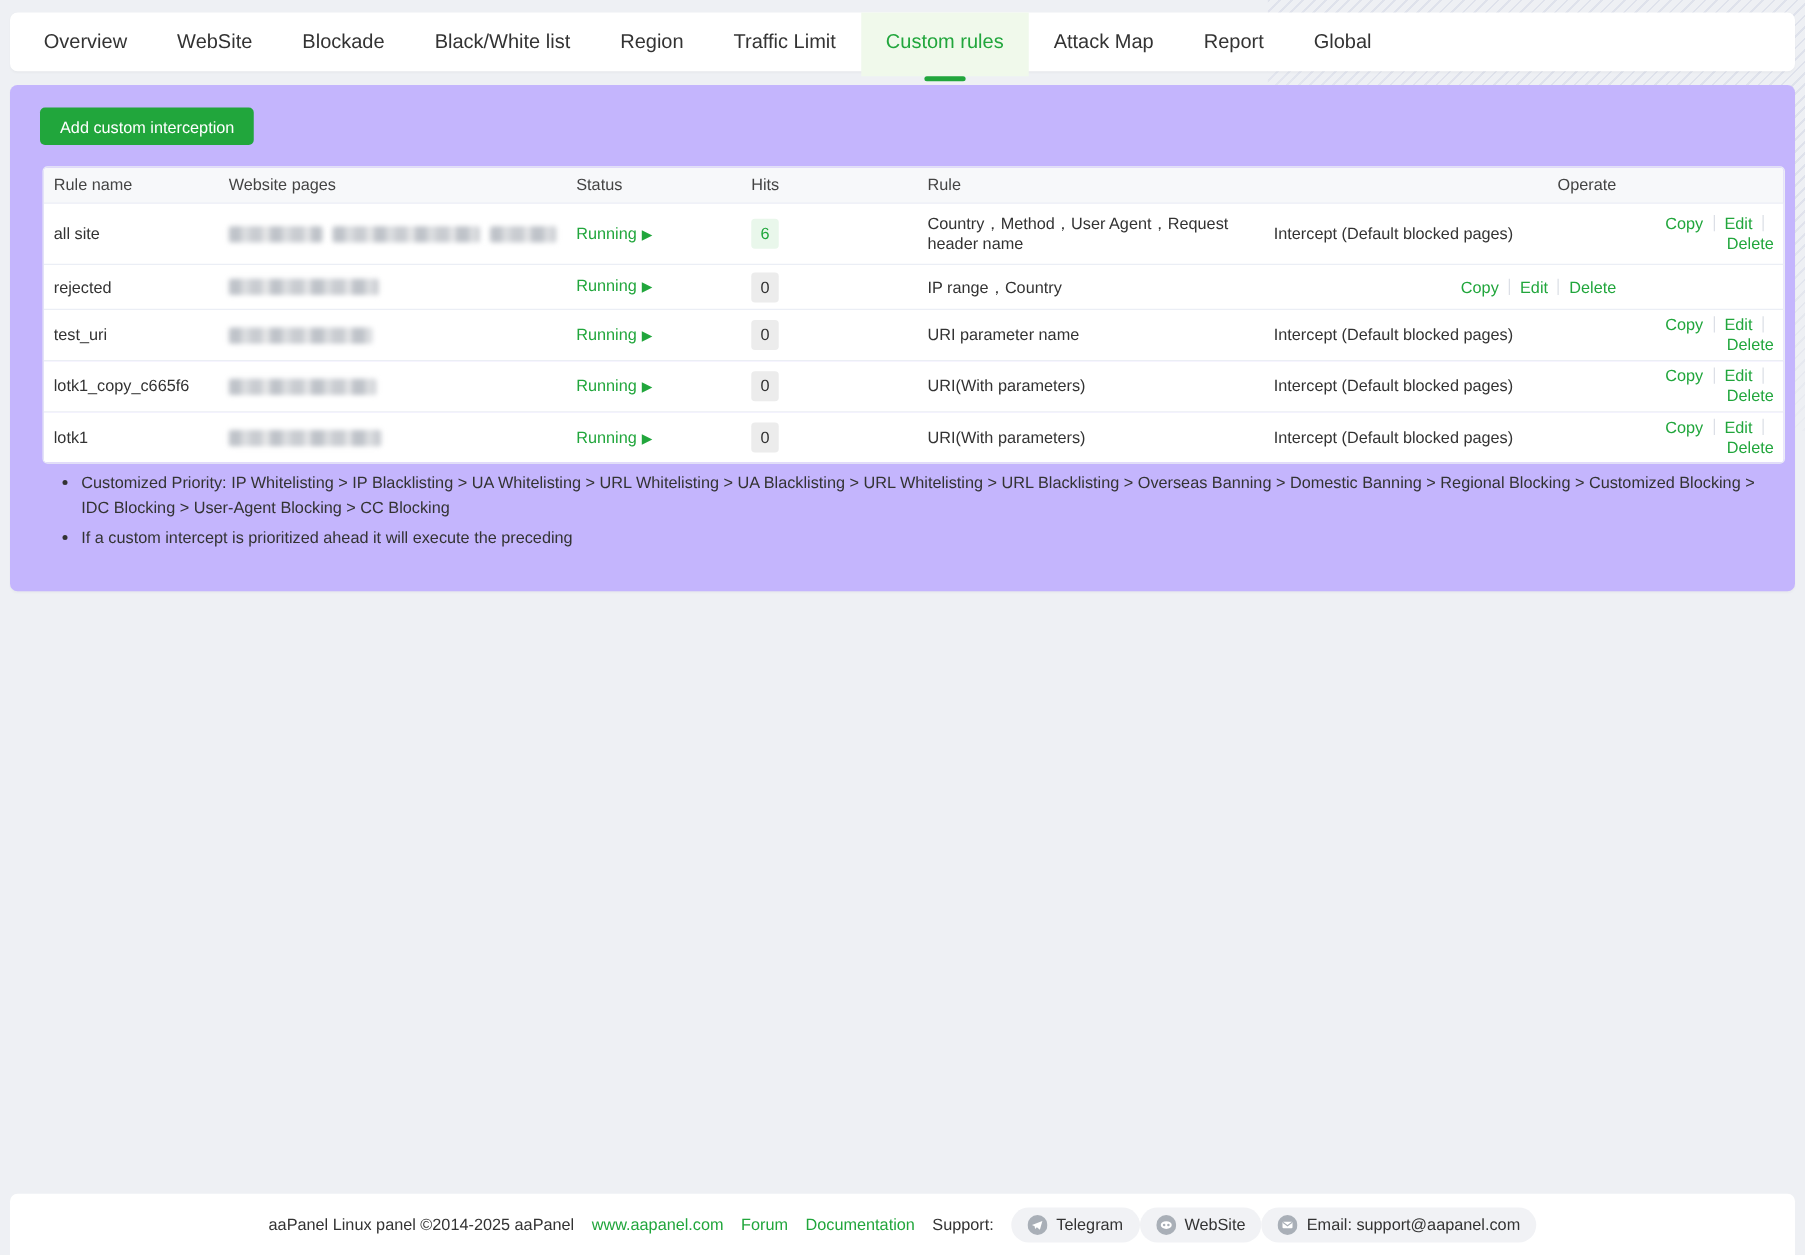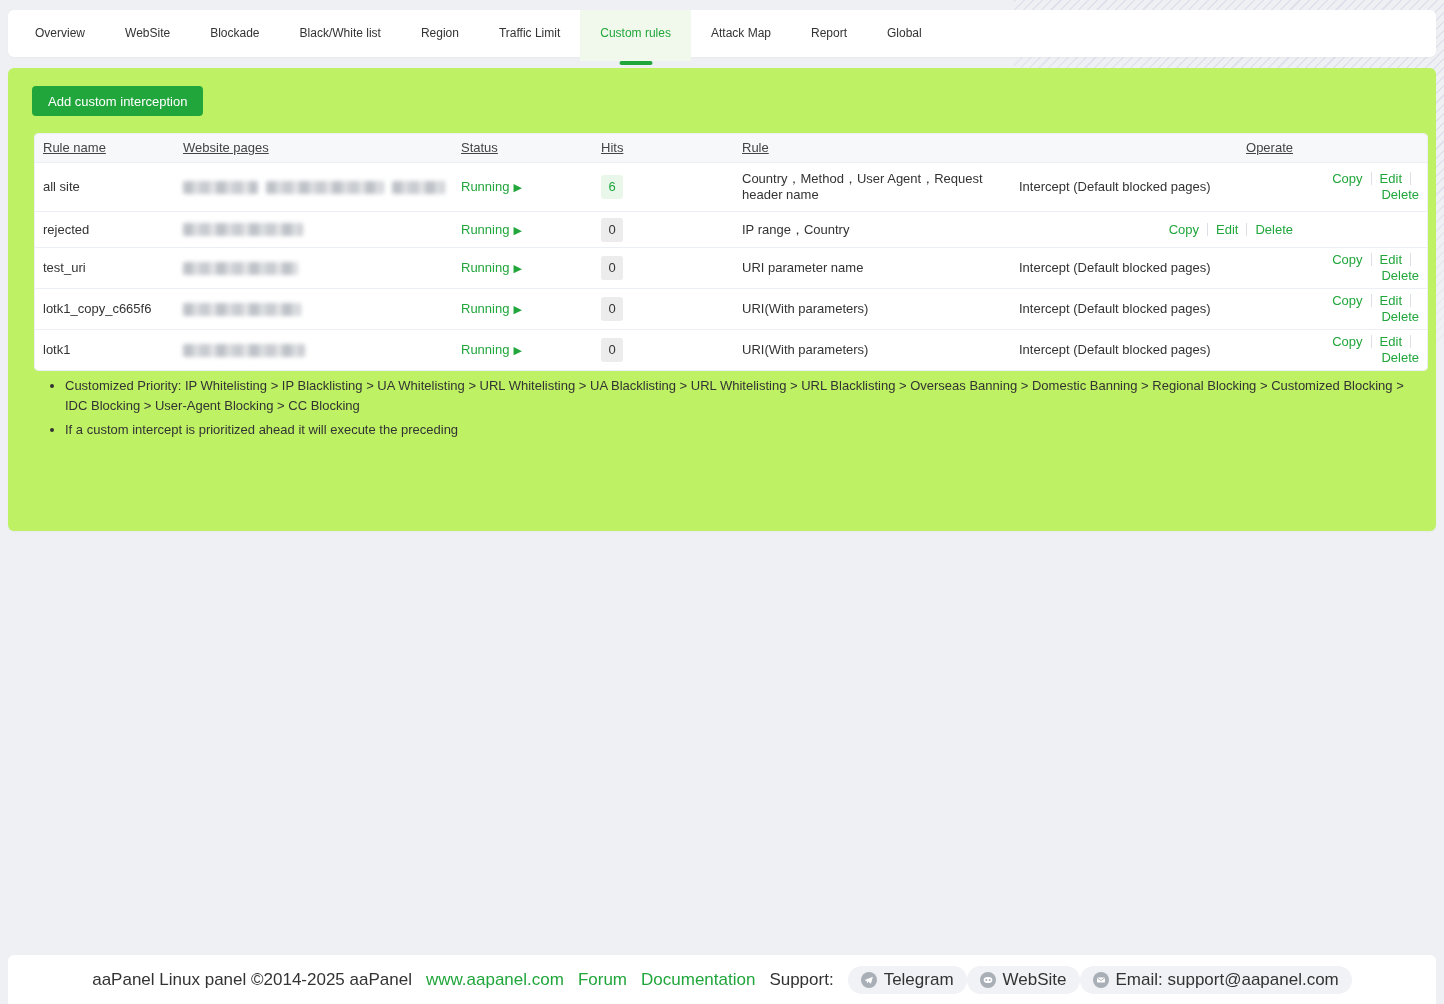--- a/index.html
+++ b/index.html
@@ -22,52 +22,52 @@
   
   .tabbar {
     position:absolute; left:8px; top:10px; width:1428px; height:47px;
     background:#fff; border-radius:6px;
     display:flex; align-items:stretch; padding-left:7px;
     box-shadow:0 1px 2px rgba(0,0,0,0.03);
     z-index:1;
   }
   .tab {
     position:relative; height:51px; line-height:47px; padding:0 20px;
-    font-size:12px; color:#333; cursor:pointer; white-space:nowrap;
+    font-size:16px; color:#333; cursor:pointer; white-space:nowrap;
   }
   .tab.active { background:#f0f9eb; color:#21a63c; }
   .tab.active .tab-underline {
     position:absolute; left:50%; transform:translateX(-50%); bottom:-4px;
     width:33px; height:4px; border-radius:2px; background:#21a63c;
   }
   
   .card {
-    position:absolute; left:8px; top:68px; width:1428px; height:463px;
-    background:#bef264; border-radius:6px;
+    position:absolute; left:8px; top:68px; width:1428px; height:405px;
+    background:#c4b5fd; border-radius:6px;
     box-shadow:0 1px 2px rgba(0,0,0,0.03);
     z-index:1;
   }
   .btn-add {
     position:absolute; left:24px; top:18px;
     height:30px; padding:0 16px;
     background:#21a63c; color:#fff; border:none; border-radius:4px;
     font-size:13px; font-family:inherit; cursor:pointer;
   }
   
   .table {
     position:absolute; left:26px; top:65px; width:1394px;
     border:1px solid #ebeef5; border-radius:4px; overflow:hidden;
     font-size:13px;
   }
   .trow, .thead {
     display:grid;
     grid-template-columns:140px 278px 140px 141px 277px 290px auto;
     align-items:center;
   }
-  .thead { background:#f7f8fa; height:29px; color:#444; border-bottom:1px solid #ebeef5;text-decoration:underline; }
+  .thead { background:#f7f8fa; height:29px; color:#444; border-bottom:1px solid #ebeef5; }
   .trow  { min-height:36px; border-bottom:1px solid #ebeef5; background:#fff; }
   .trow:last-child { border-bottom:none; }
   .trow.tall { min-height:49px; }
   .cell { padding:4px 8px; line-height:16px; }
   .cell.right { text-align:right; }
   .running { color:#21a63c; }
   .play-icon { color:#21a63c; font-size:11px; margin-left:4px; }
   .badge {
     display:inline-block; min-width:22px; height:24px; line-height:24px;
     padding:0 4px; border-radius:3px; text-align:center;
@@ -88,21 +88,21 @@
   .notes {
     position:absolute; left:43px; top:308px; width:1360px;
     list-style:disc; padding-left:14px; font-size:13px; color:#333;
   }
   .notes li { line-height:20px; margin-bottom:4px; }
   
   .footer {
     position:absolute; left:8px; top:955px; width:1428px; height:49px;
     background:#fff; border-radius:6px 6px 0 0;
     display:flex; align-items:center; justify-content:center; gap:14px;
-    font-size:17px; z-index:1;
+    font-size:13px; z-index:1;
   }
   .footer a { text-decoration:none; }
   .flink { color:#21a63c; cursor:pointer; }
   .pill {
     display:flex; align-items:center; gap:7px;
     height:28px; padding:0 13px; border-radius:14px;
     background:#f1f2f5; color:#333; cursor:pointer;
   }
   .pill svg { display:block; }
   .pillrow { display:flex; }

